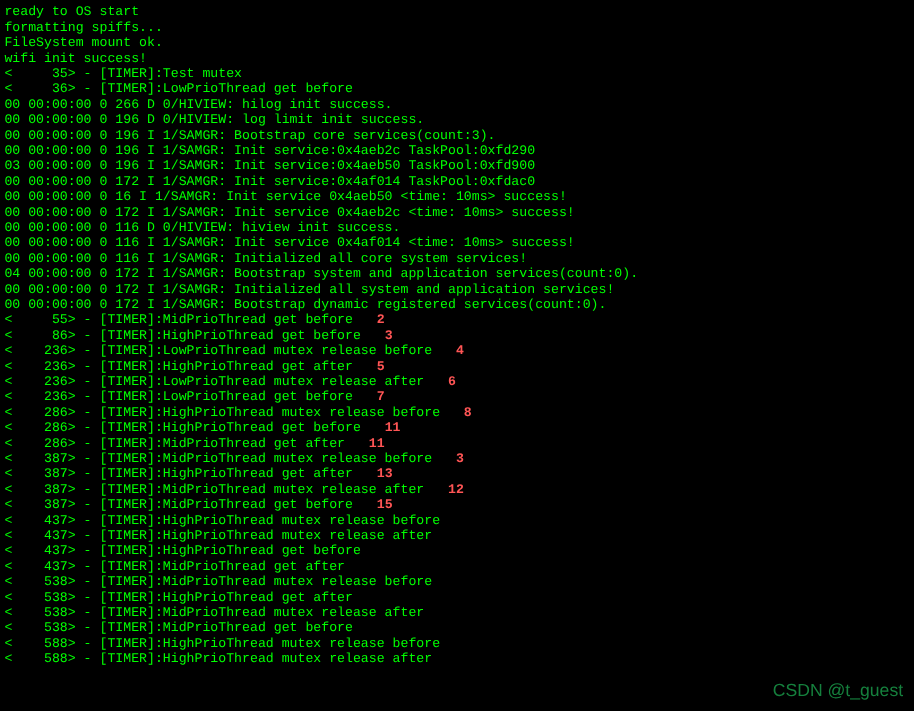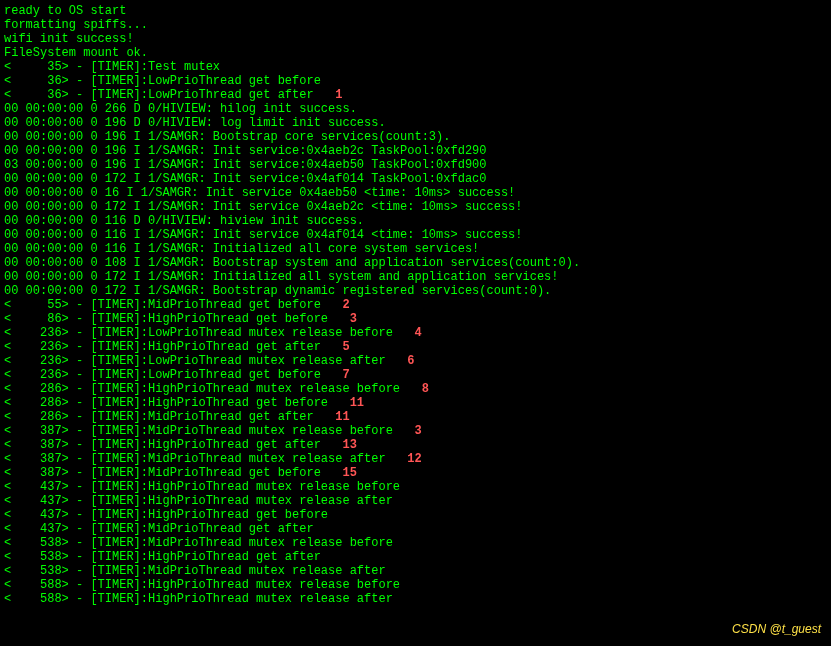--- a/index.html
+++ b/index.html
@@ -14,54 +14,52 @@
   height: 646px;
   box-sizing: border-box;
   overflow: hidden;
   position: relative;
 }
 .line { white-space: pre; }
 .watermark {
   position: absolute;
   right: 10px;
   bottom: 10px;
-  color: #fde047;
+  color: #15803d;
   font-family: Arial, sans-serif;
-  font-size: 12px;
-  font-style: italic;
+  font-size: 16px;
 }
 .ann {
   color: #ff5555;
   font-weight: bold;
 }
 </style>
 </head>
 <body>
 
 <div id="terminal">
     <div class="line">ready to OS start</div>
     <div class="line">formatting spiffs...</div>
+    <div class="line">FileSystem mount ok.</div>
     <div class="line">wifi init success!</div>
-    <div class="line">FileSystem mount ok.</div>
     <div class="line">&lt;     35&gt; - [TIMER]:Test mutex</div>
     <div class="line"></div>
     <div class="line">&lt;     36&gt; - [TIMER]:LowPrioThread get before</div>
-    <div class="line">&lt;     36&gt; - [TIMER]:LowPrioThread get after<span class="ann">   1</span></div>
     <div class="line">00 00:00:00 0 266 D 0/HIVIEW: hilog init success.</div>
     <div class="line">00 00:00:00 0 196 D 0/HIVIEW: log limit init success.</div>
     <div class="line">00 00:00:00 0 196 I 1/SAMGR: Bootstrap core services(count:3).</div>
     <div class="line">00 00:00:00 0 196 I 1/SAMGR: Init service:0x4aeb2c TaskPool:0xfd290</div>
     <div class="line">03 00:00:00 0 196 I 1/SAMGR: Init service:0x4aeb50 TaskPool:0xfd900</div>
     <div class="line">00 00:00:00 0 172 I 1/SAMGR: Init service:0x4af014 TaskPool:0xfdac0</div>
     <div class="line">00 00:00:00 0 16 I 1/SAMGR: Init service 0x4aeb50 &lt;time: 10ms&gt; success!</div>
     <div class="line">00 00:00:00 0 172 I 1/SAMGR: Init service 0x4aeb2c &lt;time: 10ms&gt; success!</div>
     <div class="line">00 00:00:00 0 116 D 0/HIVIEW: hiview init success.</div>
     <div class="line">00 00:00:00 0 116 I 1/SAMGR: Init service 0x4af014 &lt;time: 10ms&gt; success!</div>
     <div class="line">00 00:00:00 0 116 I 1/SAMGR: Initialized all core system services!</div>
-    <div class="line">00 00:00:00 0 108 I 1/SAMGR: Bootstrap system and application services(count:0).</div>
+    <div class="line">04 00:00:00 0 172 I 1/SAMGR: Bootstrap system and application services(count:0).</div>
     <div class="line">00 00:00:00 0 172 I 1/SAMGR: Initialized all system and application services!</div>
     <div class="line">00 00:00:00 0 172 I 1/SAMGR: Bootstrap dynamic registered services(count:0).</div>
     <div class="line">&lt;     55&gt; - [TIMER]:MidPrioThread get before<span class="ann">   2</span></div>
     <div class="line">&lt;     86&gt; - [TIMER]:HighPrioThread get before<span class="ann">   3</span></div>
     <div class="line">&lt;    236&gt; - [TIMER]:LowPrioThread mutex release before<span class="ann">   4</span></div>
     <div class="line">&lt;    236&gt; - [TIMER]:HighPrioThread get after<span class="ann">   5</span></div>
     <div class="line">&lt;    236&gt; - [TIMER]:LowPrioThread mutex release after<span class="ann">   6</span></div>
     <div class="line">&lt;    236&gt; - [TIMER]:LowPrioThread get before<span class="ann">   7</span></div>
     <div class="line">&lt;    286&gt; - [TIMER]:HighPrioThread mutex release before<span class="ann">   8</span></div>
     <div class="line">&lt;    286&gt; - [TIMER]:HighPrioThread get before<span class="ann">   11</span></div>
@@ -70,16 +68,17 @@
     <div class="line">&lt;    387&gt; - [TIMER]:HighPrioThread get after<span class="ann">   13</span></div>
     <div class="line">&lt;    387&gt; - [TIMER]:MidPrioThread mutex release after<span class="ann">   12</span></div>
     <div class="line">&lt;    387&gt; - [TIMER]:MidPrioThread get before<span class="ann">   15</span></div>
     <div class="line">&lt;    437&gt; - [TIMER]:HighPrioThread mutex release before</div>
     <div class="line">&lt;    437&gt; - [TIMER]:HighPrioThread mutex release after</div>
     <div class="line">&lt;    437&gt; - [TIMER]:HighPrioThread get before</div>
     <div class="line">&lt;    437&gt; - [TIMER]:MidPrioThread get after</div>
     <div class="line">&lt;    538&gt; - [TIMER]:MidPrioThread mutex release before</div>
     <div class="line">&lt;    538&gt; - [TIMER]:HighPrioThread get after</div>
     <div class="line">&lt;    538&gt; - [TIMER]:MidPrioThread mutex release after</div>
+    <div class="line">&lt;    538&gt; - [TIMER]:MidPrioThread get before</div>
     <div class="line">&lt;    588&gt; - [TIMER]:HighPrioThread mutex release before</div>
     <div class="line">&lt;    588&gt; - [TIMER]:HighPrioThread mutex release after</div>
   </div>
 <div class="watermark">CSDN @t_guest</div>
 
 </body></html>

